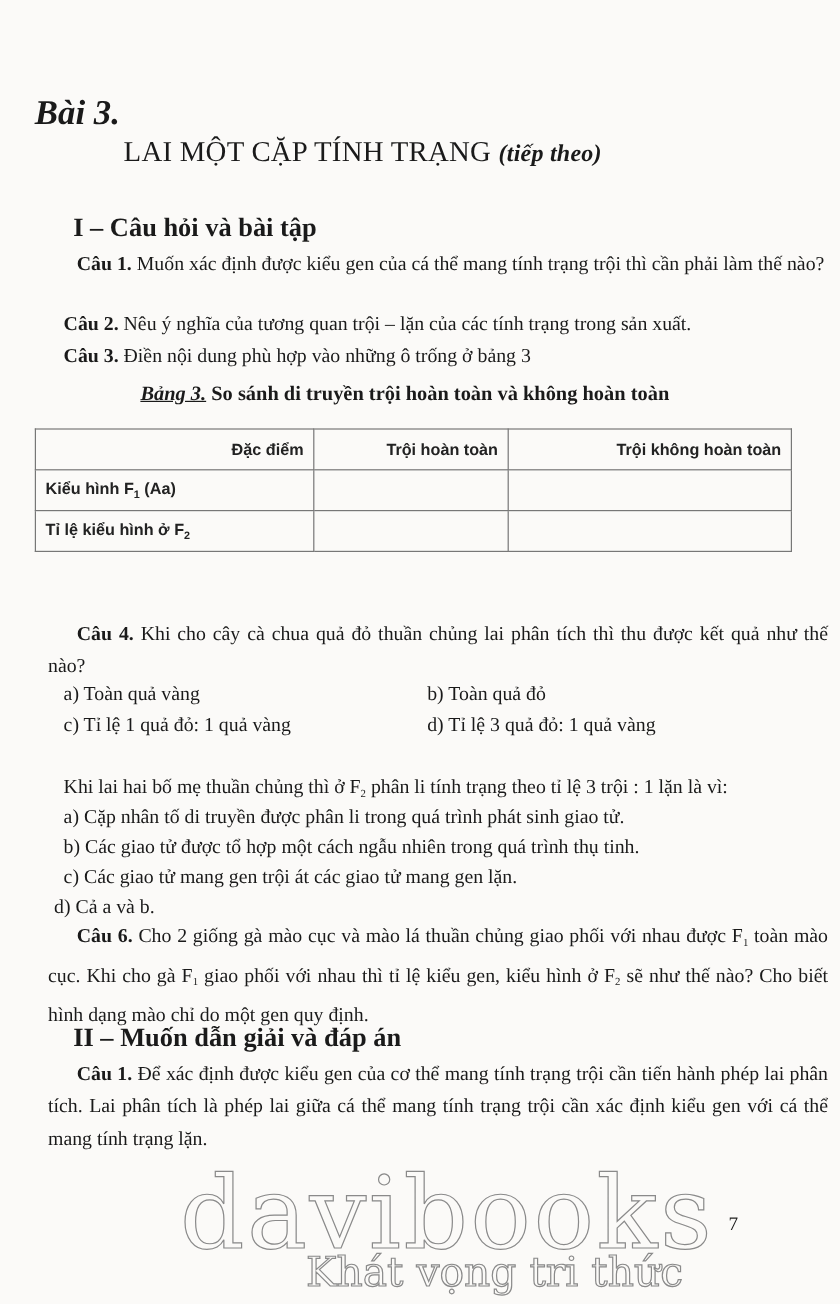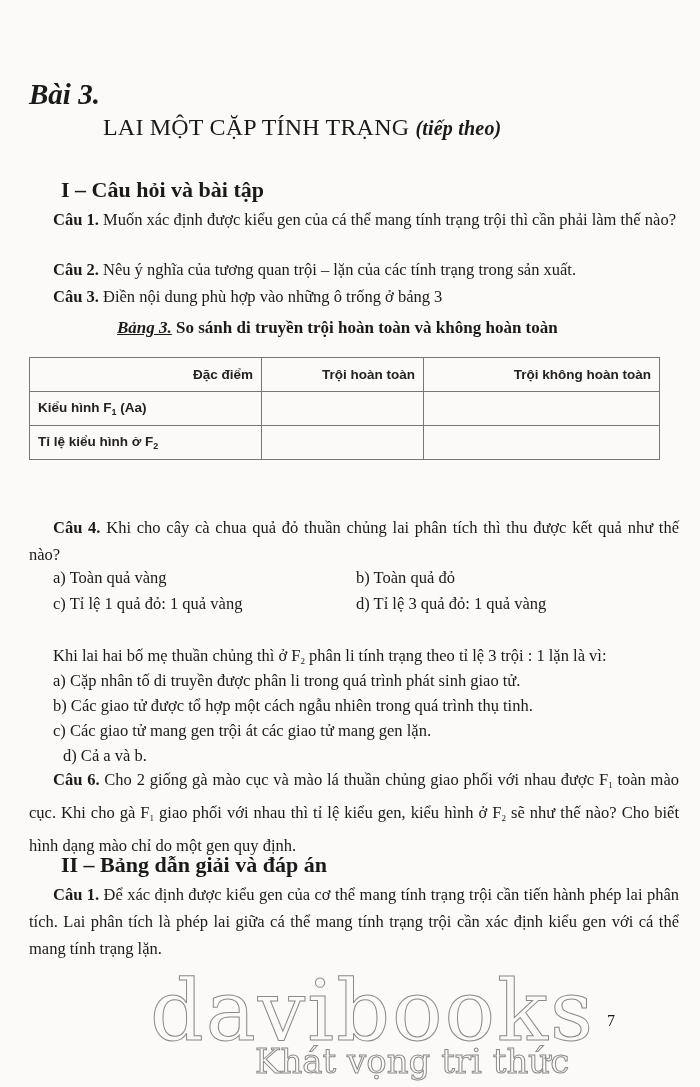--- a/index.html
+++ b/index.html
@@ -23,21 +23,21 @@
   .section-head {
     position: absolute; left: 29px;
     font-size: 22px; font-weight: bold; margin-left: 32px;
   }
   .para {
     position: absolute; left: 29px; width: 650px;
     font-size: 16.5px; line-height: 27px;
     text-align: justify;
   }
   .para .lbl { font-weight: bold; }
-  .indent { text-indent: 24px; }
+  .indent { text-indent: 24px; margin-left: 11px; }
   .line { position: absolute; font-size: 16.5px; white-space: nowrap; }
   .line .lbl { font-weight: bold; }
   .caption {
     position: absolute; left: 117px; top: 318px;
     font-size: 17px; font-weight: bold;
   }
   .caption .it { font-style: italic; text-decoration: underline; }
   table.cmp {
     position: absolute; left: 29px; top: 357px;
     width: 631px; border-collapse: collapse;
@@ -125,27 +125,27 @@
   <div class="opt" style="left:356px; top:568px;">b) Toàn quả đỏ</div>
   <div class="opt" style="left:53px; top:594px;">c) Tỉ lệ 1 quả đỏ: 1 quả vàng</div>
   <div class="opt" style="left:356px; top:594px;">d) Tỉ lệ 3 quả đỏ: 1 quả vàng</div>
 
   <div class="line" style="left:53px; top:646px;">
     <span>Khi lai hai bố mẹ thuần chủng thì ở F</span><sub class="s">2</sub><span> phân li tính trạng theo tỉ lệ 3 trội : 1 lặn là vì:</span>
   </div>
   <div class="opt" style="left:53px; top:671px;">a)  Cặp nhân tố di truyền được phân li trong quá trình phát sinh giao tử.</div>
   <div class="opt" style="left:53px; top:721px;">c)  Các giao tử mang gen trội át các giao tử mang gen lặn.</div>
   <div class="opt" style="left:53px; top:696px;">b)  Các giao tử được tổ hợp một cách ngẫu nhiên trong quá trình thụ tinh.</div>
-  <div class="opt" style="left:63px; top:746px;">d)  Cả a và b.</div>
+  <div class="opt" style="left:45px; top:746px;">d)  Cả a và b.</div>
 
   <div class="para indent" style="top:766px;">
     <span class="lbl">Câu 6.</span><span> Cho 2 giống gà mào cục và mào lá thuần chủng giao phối với nhau được F</span><sub class="s">1</sub><span> toàn mào cục. Khi cho gà F</span><sub class="s">1</sub><span> giao phối với nhau thì tỉ lệ kiểu gen, kiểu hình ở F</span><sub class="s">2</sub><span> sẽ như thế nào? Cho biết hình dạng mào chỉ do một gen quy định.</span>
   </div>
 
-  <div class="section-head" style="top:852px;">II – Bảng dẫn giải và đáp án</div>
+  <div class="section-head" style="top:852px;">II – Muốn dẫn giải và đáp án</div>
 
   <div class="para indent" style="top:881px;">
     <span class="lbl">Câu 1.</span><span> Để xác định được kiểu gen của cơ thể mang tính trạng trội cần tiến hành phép lai phân tích. Lai phân tích là phép lai giữa cá thể mang tính trạng trội cần xác định kiểu gen với cá thể mang tính trạng lặn.</span>
   </div>
 
   <div class="watermark">davibooks</div>
   <div class="wm-sub">Khát vọng tri thức</div>
   <div class="page-num">7</div>
 </div>
 

